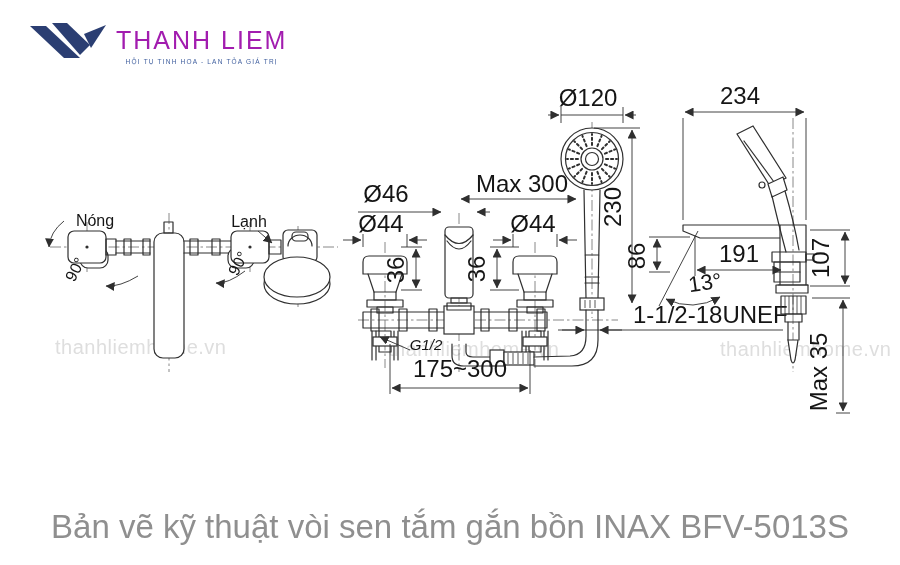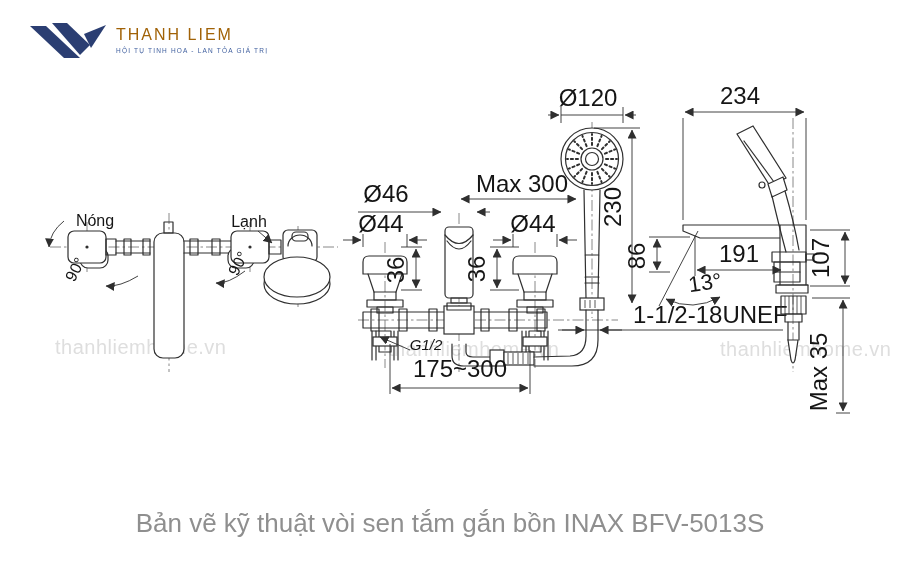--- a/index.html
+++ b/index.html
@@ -2,24 +2,24 @@
 <html><head>
 <meta charset="utf-8">
 <style>
   html,body{margin:0;padding:0;background:#fff;}
   #stage{position:relative;width:900px;height:565px;background:#fff;overflow:hidden;
          font-family:"Liberation Sans",sans-serif;}
   .watermark{position:absolute;color:#dedede;font-size:20px;letter-spacing:.5px;z-index:1;}
   #drawing{position:absolute;left:0;top:0;z-index:2;}
   #logo{position:absolute;left:18px;top:10px;z-index:3;display:flex;align-items:flex-start;}
   #logo .lg-text{margin-left:6px;margin-top:16px;}
-  #logo .lg-title{color:#a16207;font-size:16px;letter-spacing:2px;font-weight:400;white-space:nowrap;}
+  #logo .lg-title{color:#a21caf;font-size:25px;letter-spacing:2px;font-weight:400;white-space:nowrap;}
   #logo .lg-tagline{color:#41609f;font-size:6.5px;letter-spacing:1.2px;margin-top:3px;text-align:center;white-space:nowrap;}
   #caption{position:absolute;left:0;right:0;top:508px;text-align:center;color:#8f8f8f;
-           font-size:26px;z-index:3;}
+           font-size:33px;z-index:3;}
   
   .ln{stroke:#2f2f2f;stroke-width:1.2;fill:none;stroke-linecap:round;stroke-linejoin:round;}
   .lnf{stroke:#2f2f2f;stroke-width:1.2;fill:#fff;}
   .dimln{stroke:#2f2f2f;stroke-width:.9;fill:none;}
   .cl{stroke:#6a6a6a;stroke-width:.8;fill:none;stroke-dasharray:11 3 2.5 3;}
   .hatch{stroke:#2f2f2f;stroke-width:.8;fill:none;}
   .dots{stroke:#2f2f2f;stroke-width:2;fill:none;stroke-dasharray:2.2 2.8;stroke-linecap:round;}
   text{fill:#151515;font-family:"Liberation Sans",sans-serif;}
   .dim{font-size:24px;}
   .dim-md{font-size:22px;}

